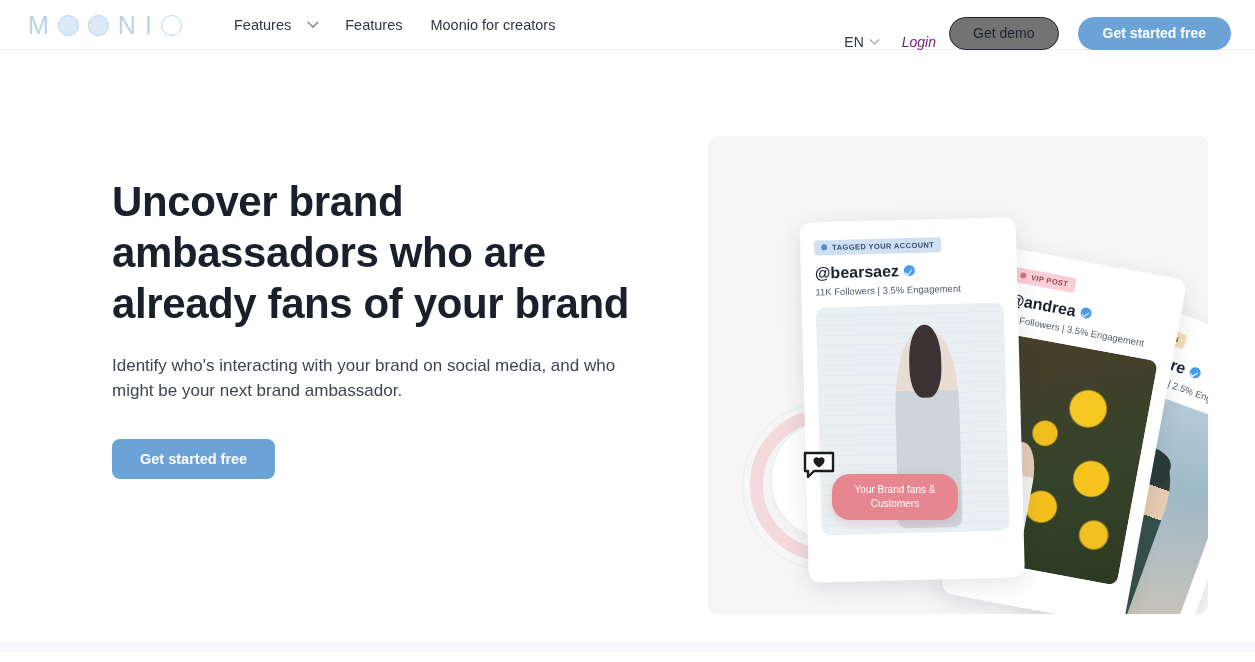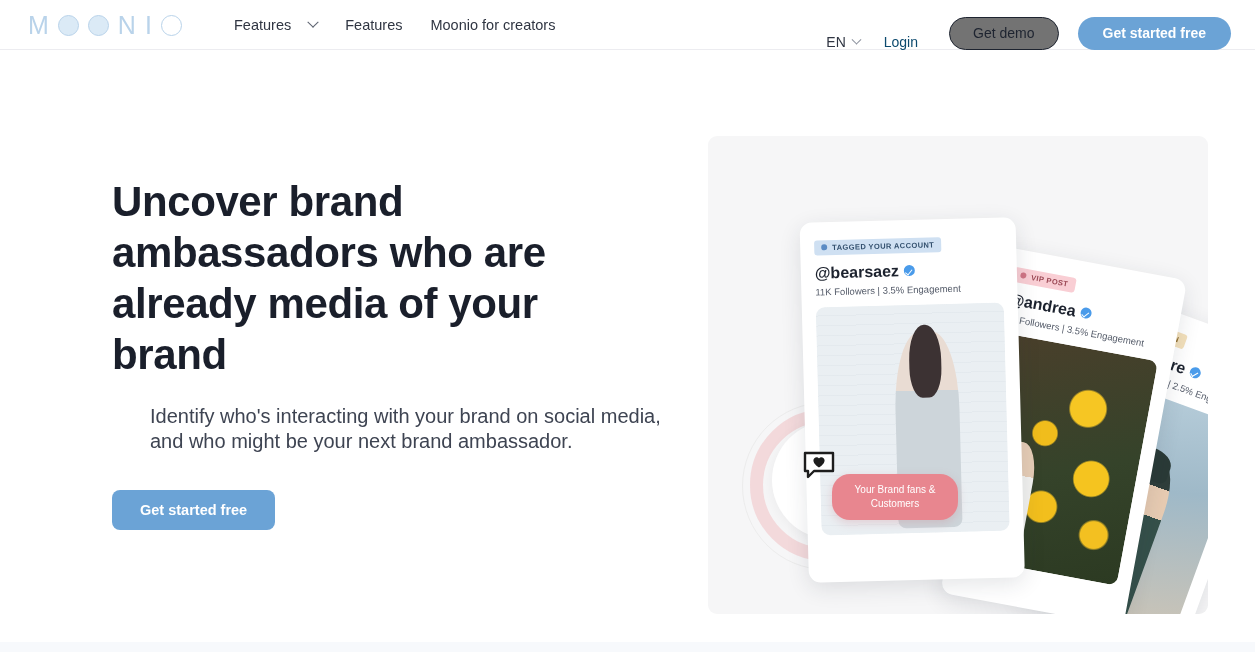--- a/index.html
+++ b/index.html
@@ -95,24 +95,25 @@
     align-items: center;
     gap: 7px;
     font-size: 14px;
     color: #2f3542;
     cursor: pointer;
     margin-right: 24px;
   }
   .lang .chev { width: 7px; height: 7px; border-color: #8a909c; }
   .login {
     font-size: 14px;
-    color: #0c4a6e;
+    color: #701a75;
     cursor: pointer;
-    margin-right: 31px;
-    white-space: nowrap;
+    margin-right: 13px;
+    white-space: nowrap;
+    font-style: italic;
   }
   .btn-demo {
     font-size: 14px;
     font-weight: 400;
     color: #1e2430;
     background: #737373;
     border: 1.3px solid #1e2430;
     border-radius: 22px;
     padding: 0 23px;
     height: 33px;
@@ -152,25 +153,24 @@
   .headline {
     font-size: 42px;
     line-height: 51px;
     font-weight: 700;
     color: #1a1f2b;
     letter-spacing: -0.4px;
     max-width: 540px;
   }
   .subhead {
     margin-top: 24px;
-    font-size: 20px;
+    font-size: 17px;
     line-height: 25px;
     color: #3e4452;
     max-width: 530px;
-    margin-left: 38px;
   }
   .btn-start-hero {
     margin-top: 36px;
     display: inline-block;
     font-size: 14.5px;
     font-weight: 700;
     color: #ffffff;
     background: #6ba3d6;
     border: none;
     border-radius: 8px;
@@ -422,21 +422,21 @@
     </span>
     <span class="login">Login</span>
     <button class="btn-demo">Get demo</button>
     <button class="btn-start-nav">Get started free</button>
   </div>
 </div>
 
 <div class="hero">
 
   <div class="hero-copy">
-    <h1 class="headline">Uncover brand ambassadors who are already media of your brand</h1>
+    <h1 class="headline">Uncover brand ambassadors who are already fans of your brand</h1>
     <p class="subhead">Identify who's interacting with your brand on social media, and who might be your next brand ambassador.</p>
     <button class="btn-start-hero">Get started free</button>
   </div>
 
   <div class="hero-visual">
 
     <div class="rose-ring2"></div>
     <div class="rose-ring"></div>
     <div class="white-disc"></div>
 

